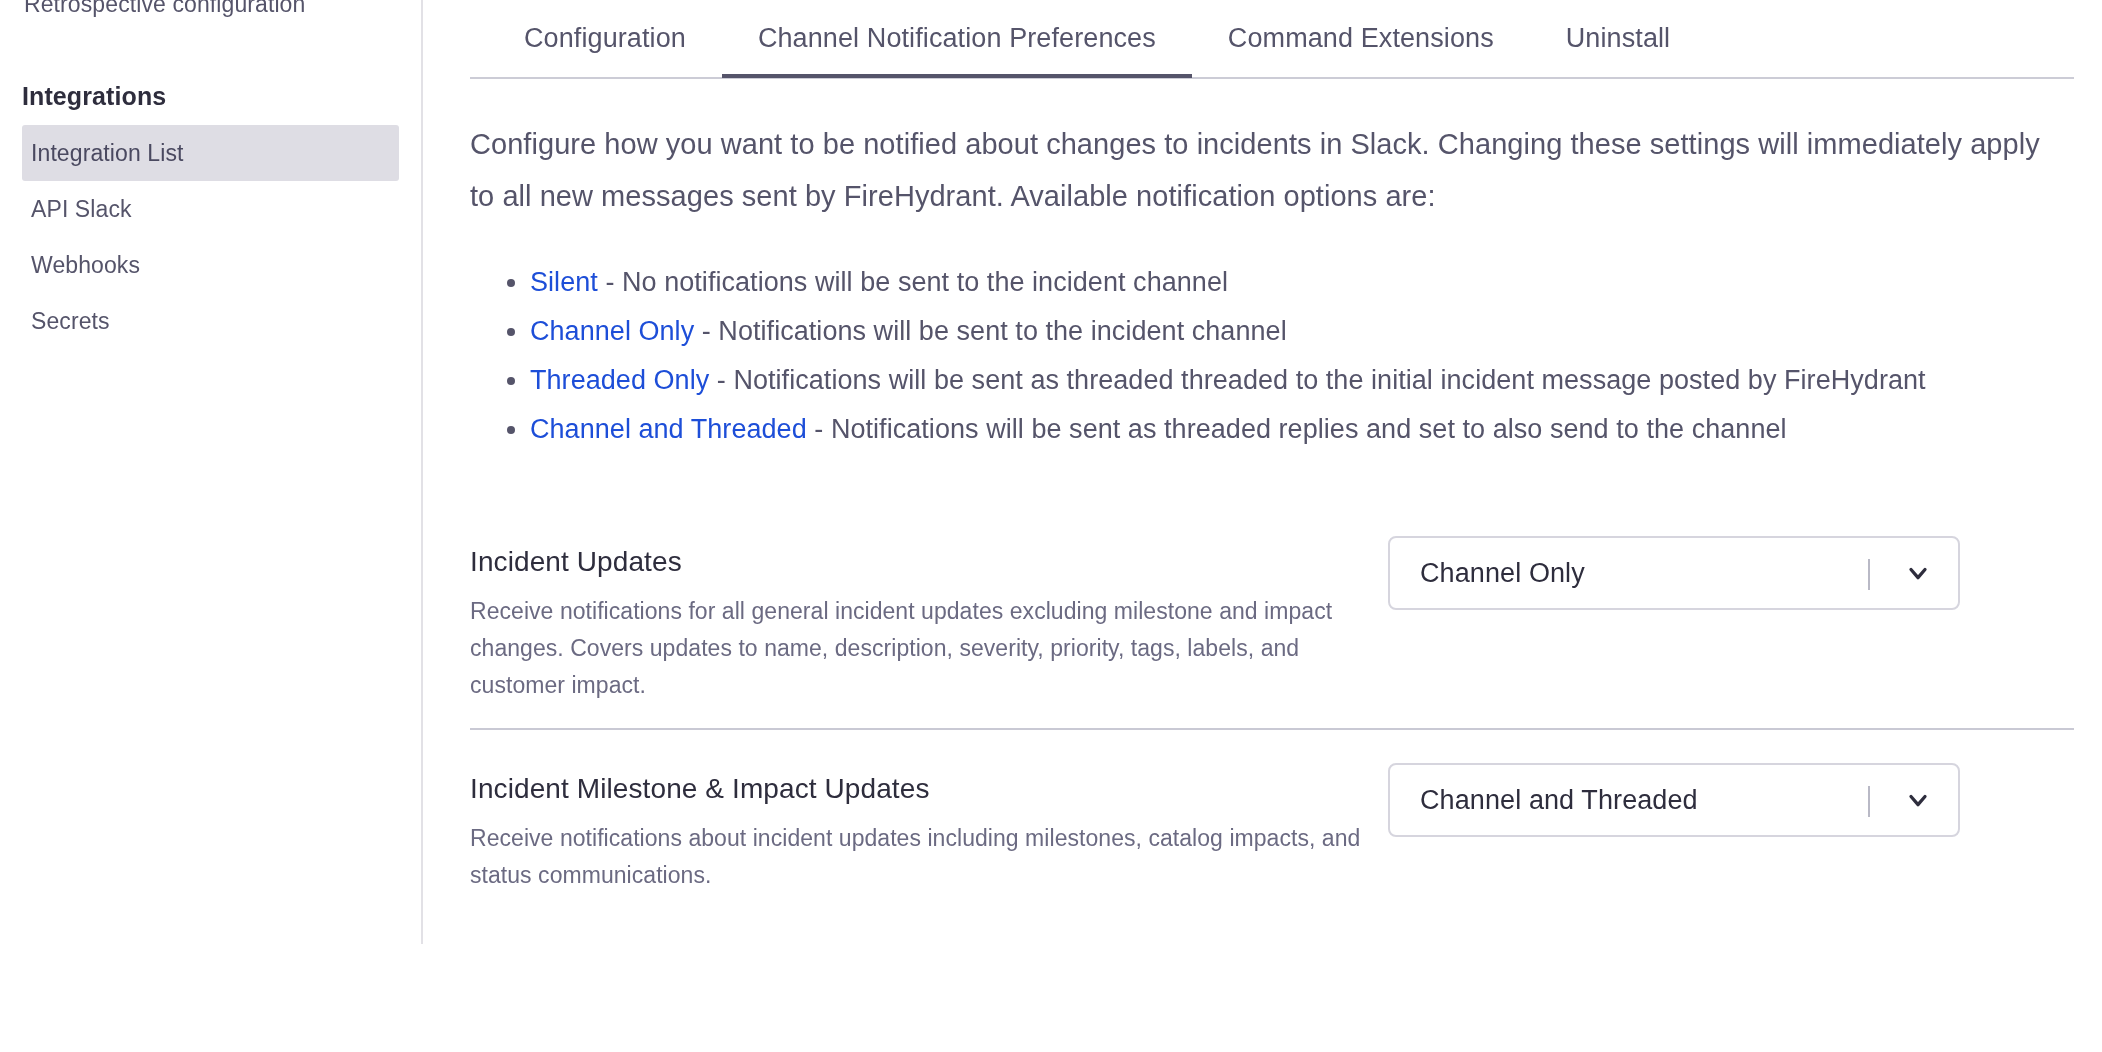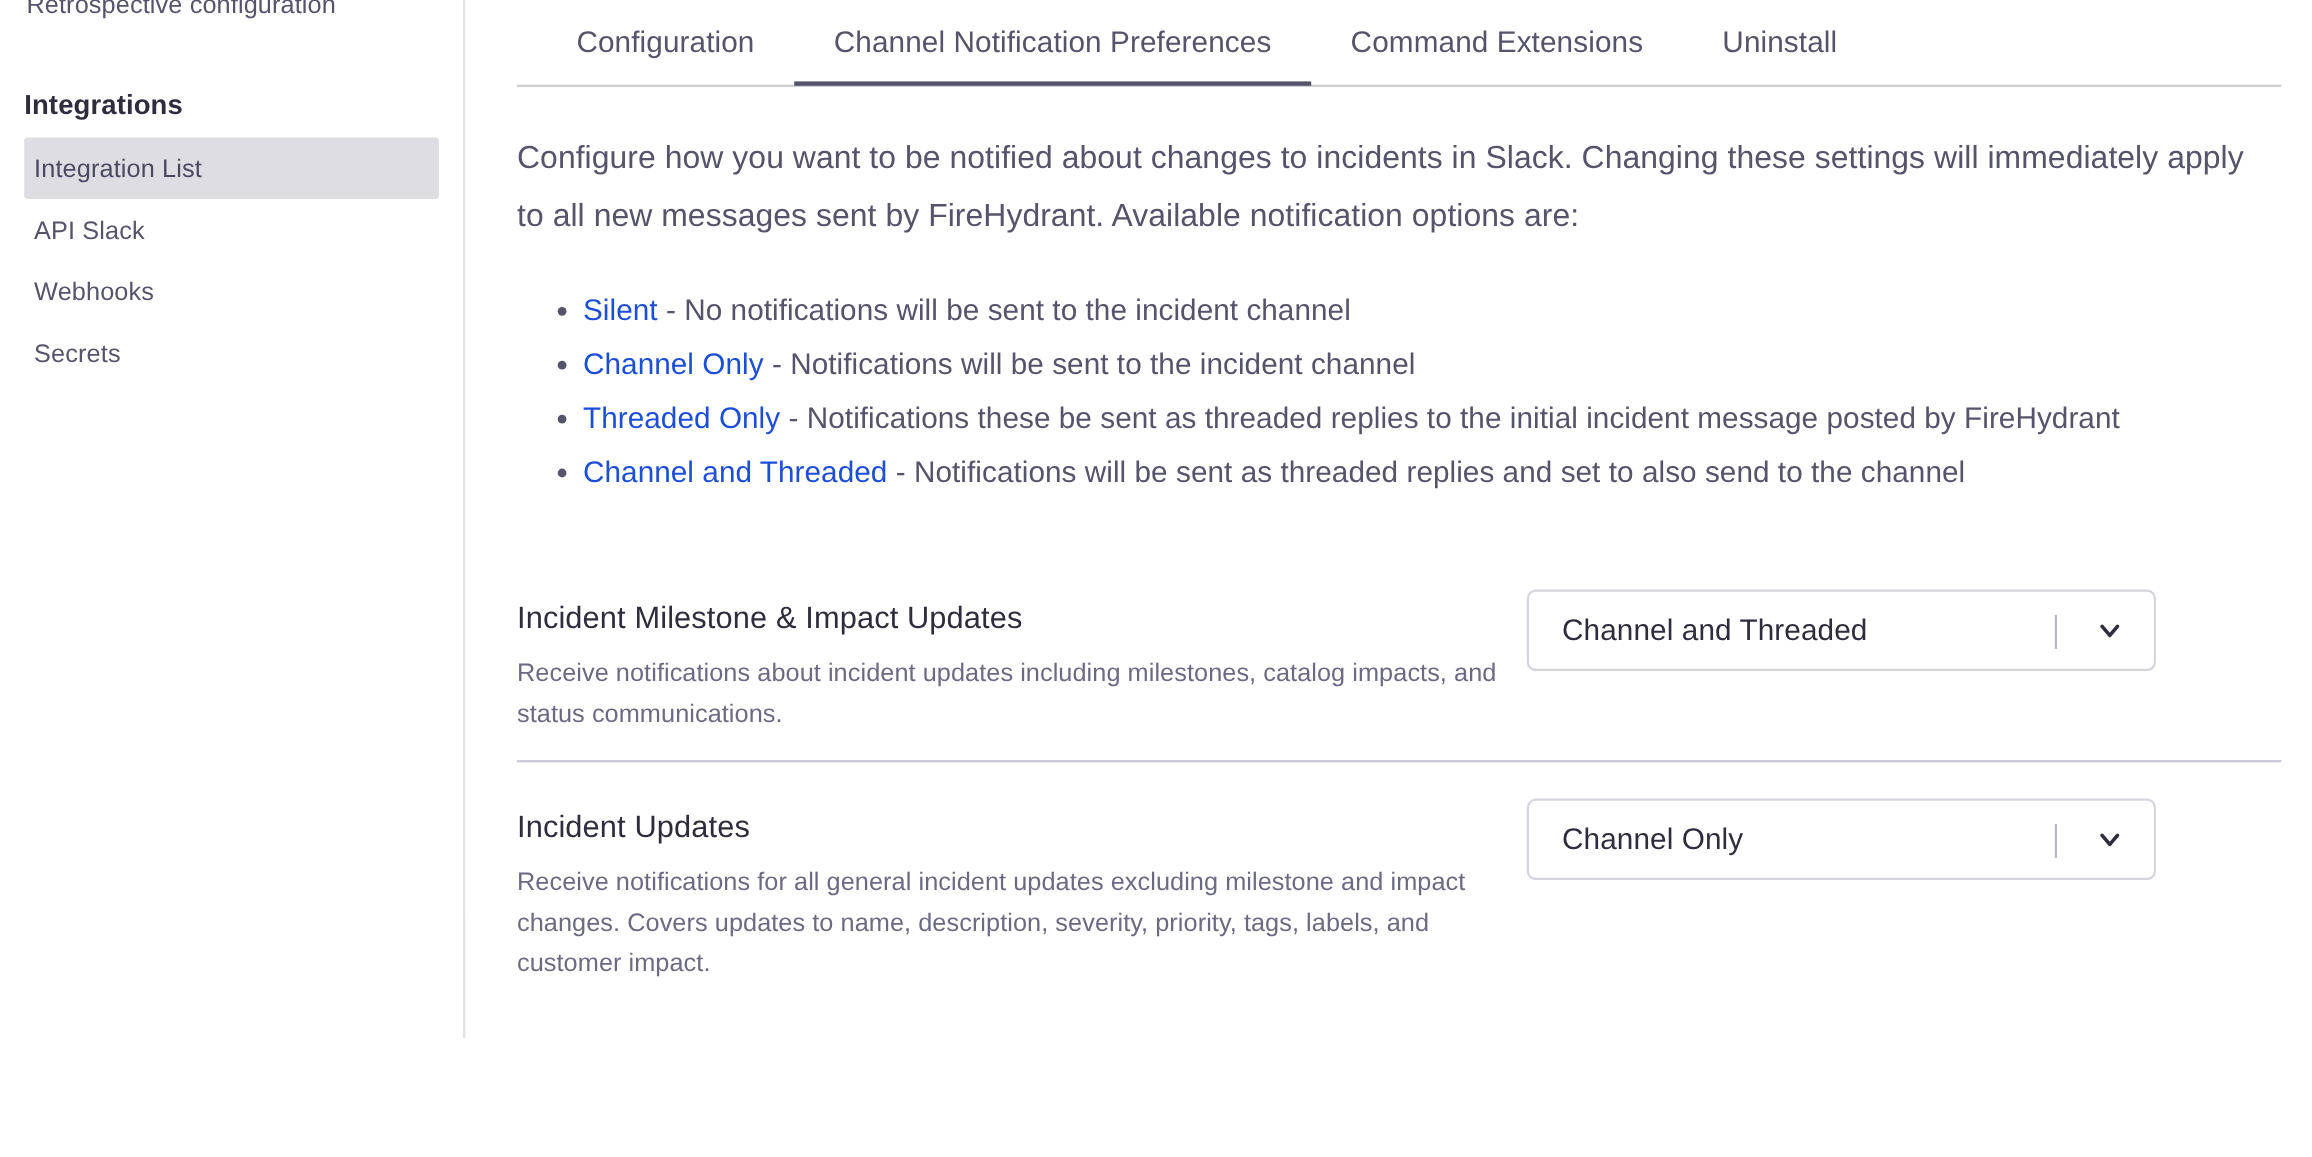--- a/index.html
+++ b/index.html
@@ -278,57 +278,57 @@
       <p class="intro">Configure how you want to be notified about changes to incidents in Slack. Changing these settings will immediately apply to all new messages sent by FireHydrant. Available notification options are:</p>
 
       <ul class="bullets">
         <li>
           <b>Silent</b><span> - </span><span>No notifications will be sent to the incident channel</span>
         </li>
         <li>
           <b>Channel Only</b><span> - </span><span>Notifications will be sent to the incident channel</span>
         </li>
         <li>
-          <b>Threaded Only</b><span> - </span><span>Notifications these be sent as threaded replies to the initial incident message posted by FireHydrant</span>
+          <b>Threaded Only</b><span> - </span><span>Notifications will be sent as threaded threaded to the initial incident message posted by FireHydrant</span>
         </li>
         <li>
           <b>Channel and Threaded</b><span> - </span><span>Notifications will be sent as threaded replies and set to also send to the channel</span>
         </li>
       </ul>
 
       <div class="rows">
+
+        <div class="setting-row row2">
+          <div class="row-texts">
+            <div class="row-title">Incident Updates</div>
+            <div class="row-desc">Receive notifications for all general incident updates excluding milestone and impact changes. Covers updates to name, description, severity, priority, tags, labels, and customer impact.</div>
+          </div>
+          <div class="select">
+            <span class="select-value">Channel Only</span>
+            <span class="select-divider"></span>
+            <span class="select-chevron">
+              <svg width="28" height="28" viewBox="0 0 24 24" fill="none" stroke="#2e2d3d" stroke-width="2.8" stroke-linecap="round" stroke-linejoin="round">
+                <polyline points="6 9 12 16 18 9"></polyline>
+              </svg>
+            </span>
+          </div>
+        </div>
 
         <div class="setting-row row1">
           <div class="row-texts">
             <div class="row-title">Incident Milestone &amp; Impact Updates</div>
             <div class="row-desc">Receive notifications about incident updates including milestones, catalog impacts, and status communications.</div>
           </div>
           <div class="select">
             <span class="select-value">Channel and Threaded</span>
             <span class="select-divider"></span>
             <span class="select-chevron">
               <svg width="28" height="28" viewBox="0 0 24 24" fill="none" stroke="#2e2d3d" stroke-width="2.8" stroke-linecap="round" stroke-linejoin="round">
                 <polyline points="6 9 12 16 18 9"></polyline>
               </svg>
             </span>
           </div>
         </div>
 
-        <div class="setting-row row2">
-          <div class="row-texts">
-            <div class="row-title">Incident Updates</div>
-            <div class="row-desc">Receive notifications for all general incident updates excluding milestone and impact changes. Covers updates to name, description, severity, priority, tags, labels, and customer impact.</div>
-          </div>
-          <div class="select">
-            <span class="select-value">Channel Only</span>
-            <span class="select-divider"></span>
-            <span class="select-chevron">
-              <svg width="28" height="28" viewBox="0 0 24 24" fill="none" stroke="#2e2d3d" stroke-width="2.8" stroke-linecap="round" stroke-linejoin="round">
-                <polyline points="6 9 12 16 18 9"></polyline>
-              </svg>
-            </span>
-          </div>
-        </div>
-
       </div>
     </div>
   </div>
 </div>
 
 </body></html>

